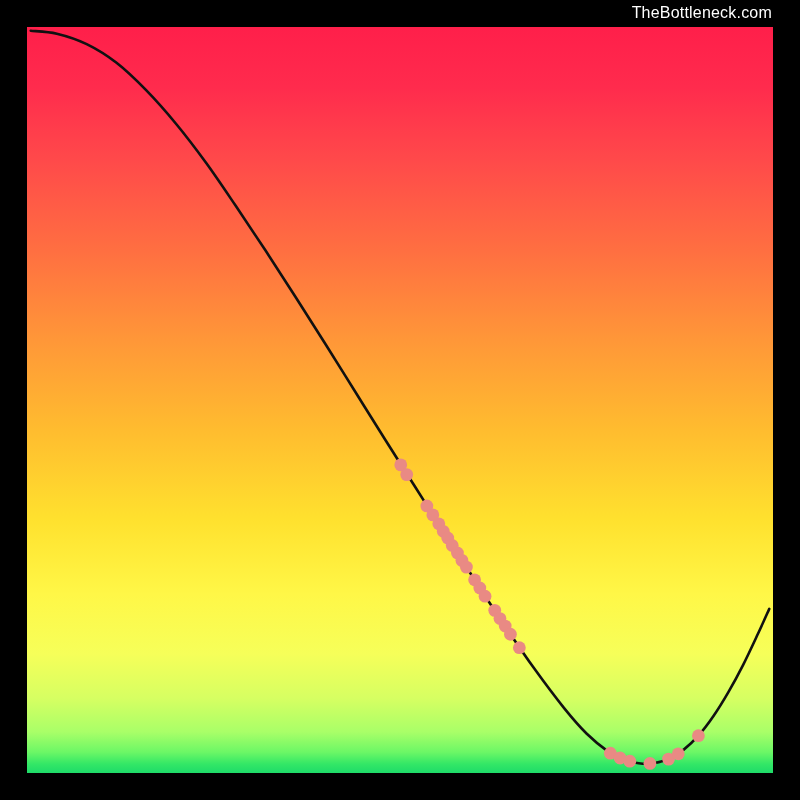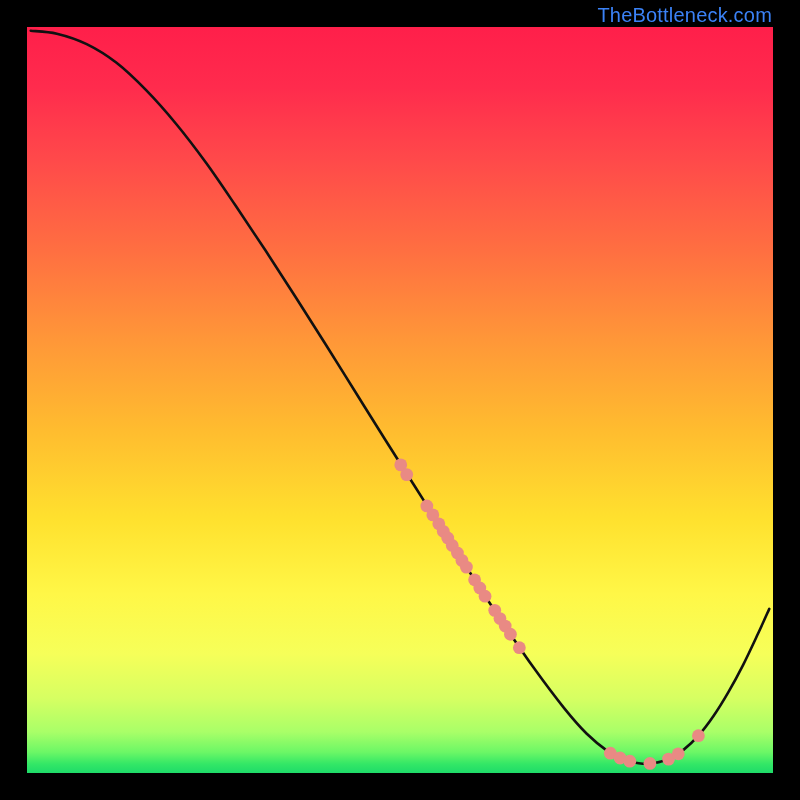--- a/index.html
+++ b/index.html
@@ -22,23 +22,23 @@
     left: 27px;
     top: 27px;
     width: 746px;
     height: 746px;
     overflow: hidden;
   }
   .attribution {
     position: absolute;
     top: 4px;
     right: 28px;
-    font-size: 20px;
+    font-size: 16px;
     font-weight: 500;
-    color: #3b82f6;
+    color: #ffffff;
     letter-spacing: 0.2px;
   }
   svg {
     display: block;
   }
 </style>
 </head>
 <body>
 
 <div class="stage">

